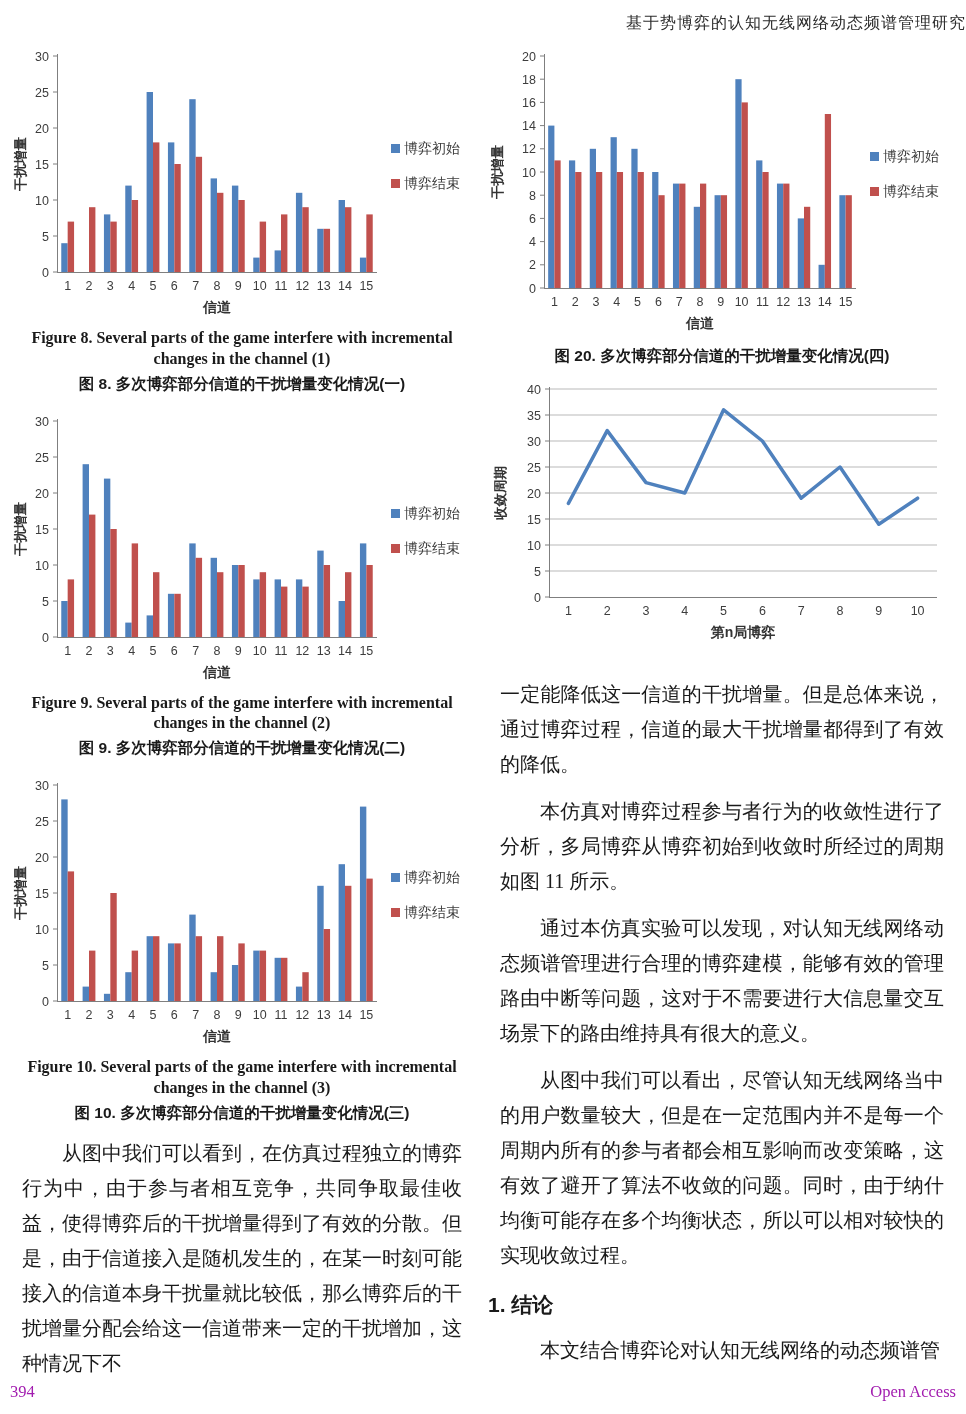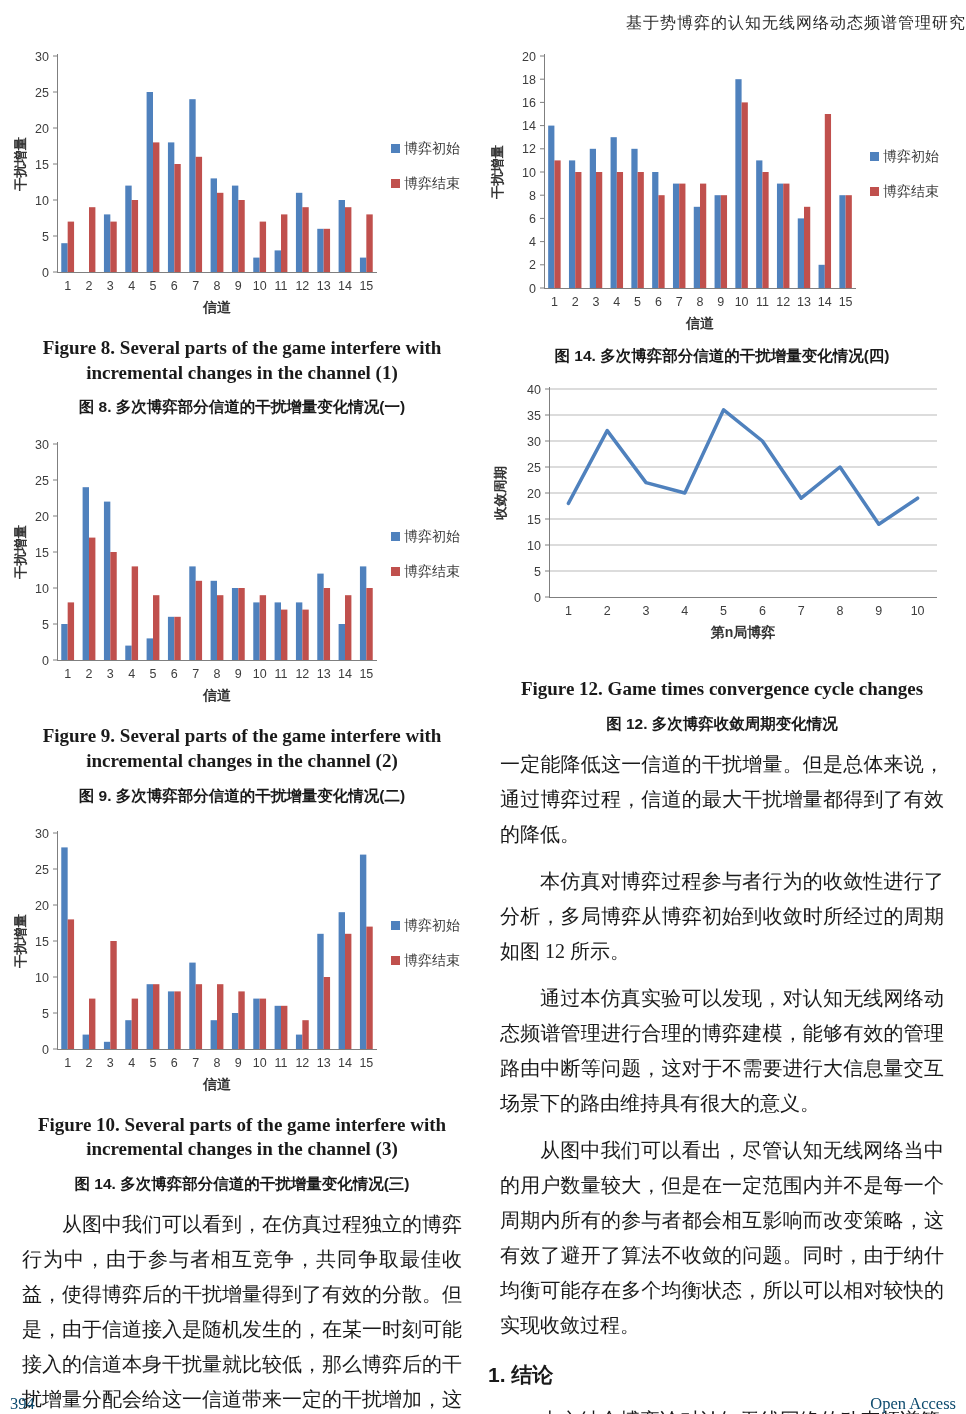--- a/index.html
+++ b/index.html
@@ -6,27 +6,27 @@
   body{
     width:966px;height:1414px;background:#ffffff;position:relative;overflow:hidden;
     font-family:"Liberation Serif",serif;color:#1a1a1a;
   }
   .header{text-align:right;padding-top:13px;font-size:16px;color:#2b2b2b;letter-spacing:1px;}
   .columns{display:flex;justify-content:space-between;padding:0 10px;margin-top:8px;}
   .col-left{width:464px;}
   .col-right{width:468px;}
   svg.chart{display:block;font-family:"Liberation Sans",sans-serif;margin:0 auto;}
   .caption{text-align:center;margin:4px 0 12px 0;}
-  .cap-en{font-weight:bold;font-size:19px;line-height:1.3;max-width:452px;margin:12px auto;text-align:center;}
+  .cap-en{font-weight:bold;font-size:16px;line-height:1.3;max-width:452px;margin:4px auto;text-align:center;}
   .cap-zh{font-weight:bold;font-size:15.5px;font-family:"Liberation Sans",sans-serif;margin-top:3px;}
   .body-text{font-size:20px;line-height:35px;text-align:justify;margin:12px;}
   .indent{text-indent:2em;}
   .text-block{margin-top:10px;}
   .section-heading{font-size:21px;font-weight:bold;margin:18px 0 14px 0;font-family:"Liberation Sans",sans-serif;}
-  .footer{position:absolute;left:10px;right:10px;bottom:0;display:flex;justify-content:space-between;font-size:16.5px;color:#0c4a6e;}
+  .footer{position:absolute;left:10px;right:10px;bottom:12px;display:flex;justify-content:space-between;font-size:16.5px;color:#a21caf;}
 </style>
 </head>
 <body>
 
 <div class="header">基于势博弈的认知无线网络动态频谱管理研究</div>
 
 <div class="columns">
 
   <div class="col-left">
     <svg class="chart" width="462" height="282" viewBox="0 0 462 282">
@@ -240,21 +240,21 @@
         <rect x="312.66666666666663" y="158" width="6.3999999999999995" height="72" fill="#C0504D"></rect>
         <rect x="334" y="114.8" width="6.3999999999999995" height="115.2" fill="#C0504D"></rect>
         <rect x="355.3333333333333" y="107.60000000000001" width="6.3999999999999995" height="122.39999999999999" fill="#C0504D"></rect>
         <rect x="380" y="102" width="9" height="9" fill="#4F81BD"></rect>
         <text x="393" y="111" font-size="14" fill="#3d3d3d">博弈初始</text>
         <rect x="380" y="137" width="9" height="9" fill="#C0504D"></rect>
         <text x="393" y="146" font-size="14" fill="#3d3d3d">博弈结束</text>
       </svg>
     <div class="caption">
       <div class="cap-en">Figure 10. Several parts of the game interfere with incremental changes in the channel (3)</div>
-      <div class="cap-zh">图 14. 多次博弈部分信道的干扰增量变化情况(三)</div>
+      <div class="cap-zh">图 10. 多次博弈部分信道的干扰增量变化情况(三)</div>
     </div>
 
     <div class="text-block">
       <p class="body-text indent">从图中我们可以看到，在仿真过程独立的博弈行为中，由于参与者相互竞争，共同争取最佳收益，使得博弈后的干扰增量得到了有效的分散。但是，由于信道接入是随机发生的，在某一时刻可能接入的信道本身干扰量就比较低，那么博弈后的干扰增量分配会给这一信道带来一定的干扰增加，这种情况下不</p>
     </div>
   </div>
 
   <div class="col-right">
     <svg class="chart" width="468" height="300" viewBox="0 0 468 300">
         <line x1="52" y1="246" x2="56" y2="246" stroke="#7f7f7f"></line>
@@ -327,21 +327,21 @@
         <rect x="295.20000000000005" y="141.6" width="6.24" height="104.4" fill="#C0504D"></rect>
         <rect x="316" y="164.8" width="6.24" height="81.19999999999999" fill="#C0504D"></rect>
         <rect x="336.8" y="72" width="6.24" height="174" fill="#C0504D"></rect>
         <rect x="357.6" y="153.2" width="6.24" height="92.80000000000001" fill="#C0504D"></rect>
         <rect x="382" y="110" width="9" height="9" fill="#4F81BD"></rect>
         <text x="395" y="119" font-size="14" fill="#3d3d3d">博弈初始</text>
         <rect x="382" y="145" width="9" height="9" fill="#C0504D"></rect>
         <text x="395" y="154" font-size="14" fill="#3d3d3d">博弈结束</text>
       </svg>
     <div class="caption">
-      <div class="cap-zh">图 14. 多次博弈部分信道的干扰增量变化情况(四)</div>
+      <div class="cap-zh">图 20. 多次博弈部分信道的干扰增量变化情况(四)</div>
     </div>
 
     <svg class="chart" width="462" height="286" viewBox="0 0 462 286">
         <line x1="54" y1="218" x2="58" y2="218" stroke="#7f7f7f"></line>
         <text x="50" y="222.5" text-anchor="end" font-size="12.5" fill="#3d3d3d">0</text>
         <line x1="58" y1="192" x2="446" y2="192" stroke="#b9b9b9" stroke-width="1"></line>
         <line x1="54" y1="192" x2="58" y2="192" stroke="#7f7f7f"></line>
         <text x="50" y="196.5" text-anchor="end" font-size="12.5" fill="#3d3d3d">5</text>
         <line x1="58" y1="166" x2="446" y2="166" stroke="#b9b9b9" stroke-width="1"></line>
         <line x1="54" y1="166" x2="58" y2="166" stroke="#7f7f7f"></line>
@@ -373,28 +373,24 @@
         <text x="232.6" y="236" text-anchor="middle" font-size="12.5" fill="#3d3d3d">5</text>
         <text x="271.4" y="236" text-anchor="middle" font-size="12.5" fill="#3d3d3d">6</text>
         <text x="310.2" y="236" text-anchor="middle" font-size="12.5" fill="#3d3d3d">7</text>
         <text x="349" y="236" text-anchor="middle" font-size="12.5" fill="#3d3d3d">8</text>
         <text x="387.79999999999995" y="236" text-anchor="middle" font-size="12.5" fill="#3d3d3d">9</text>
         <text x="426.59999999999997" y="236" text-anchor="middle" font-size="12.5" fill="#3d3d3d">10</text>
         <text x="252" y="258" text-anchor="middle" font-size="14" font-weight="bold" fill="#333">第n局博弈</text>
         <text x="14" y="114" transform="rotate(-90 14 114)" text-anchor="middle" font-size="13.5" font-weight="bold" fill="#333">收敛周期</text>
         <polyline points="77.4,124.39999999999999 116.19999999999999,51.599999999999994 155,103.6 193.79999999999998,114 232.6,30.799999999999983 271.4,62 310.2,119.2 349,88 387.79999999999995,145.2 426.59999999999997,119.2" fill="none" stroke="#4F81BD" stroke-width="3.5" stroke-linejoin="round" stroke-linecap="round"></polyline>
       </svg>
-    <div class="caption">
-      <div class="cap-en">Figure 12. Game times convergence cycle changes</div>
-      <div class="cap-zh">图 12. 多次博弈收敛周期变化情况</div>
-    </div>
 
     <div class="text-block">
       <p class="body-text">一定能降低这一信道的干扰增量。但是总体来说，通过博弈过程，信道的最大干扰增量都得到了有效的降低。</p>
-      <p class="body-text indent">本仿真对博弈过程参与者行为的收敛性进行了分析，多局博弈从博弈初始到收敛时所经过的周期如图 12 所示。</p>
+      <p class="body-text indent">本仿真对博弈过程参与者行为的收敛性进行了分析，多局博弈从博弈初始到收敛时所经过的周期如图 11 所示。</p>
       <p class="body-text indent">通过本仿真实验可以发现，对认知无线网络动态频谱管理进行合理的博弈建模，能够有效的管理路由中断等问题，这对于不需要进行大信息量交互场景下的路由维持具有很大的意义。</p>
       <p class="body-text indent">从图中我们可以看出，尽管认知无线网络当中的用户数量较大，但是在一定范围内并不是每一个周期内所有的参与者都会相互影响而改变策略，这有效了避开了算法不收敛的问题。同时，由于纳什均衡可能存在多个均衡状态，所以可以相对较快的实现收敛过程。</p>
       <h2 class="section-heading">1. 结论</h2>
       <p class="body-text indent">本文结合博弈论对认知无线网络的动态频谱管</p>
     </div>
   </div>
 
 </div>
 
 <div class="footer">

